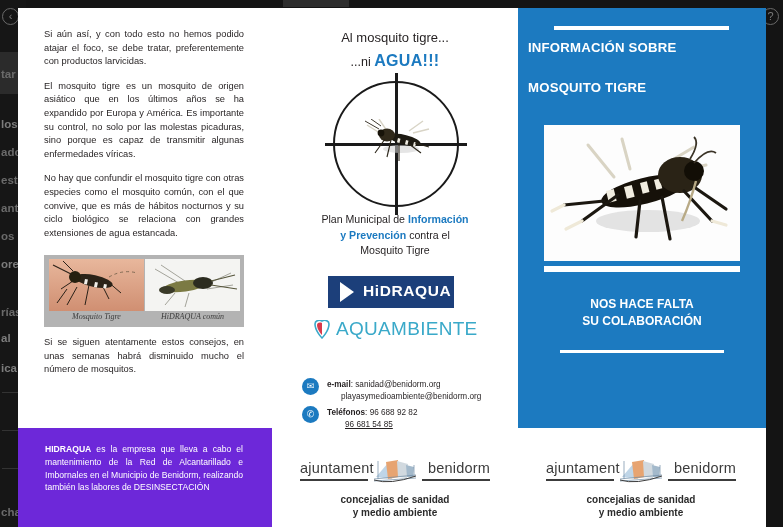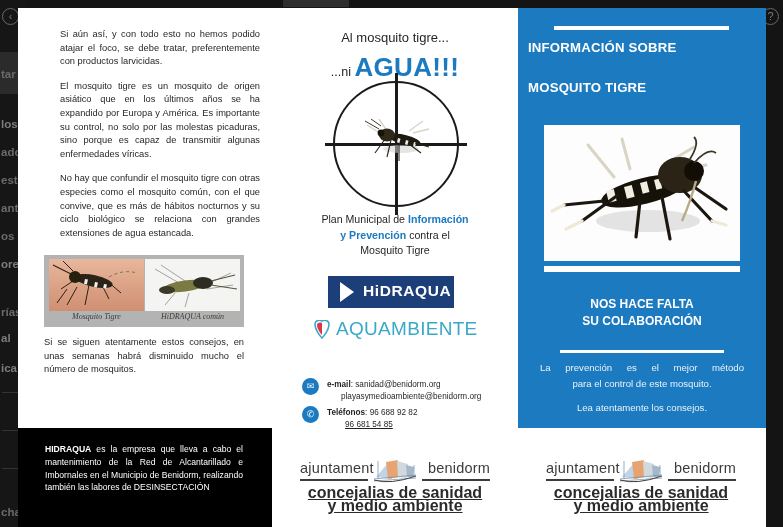--- a/index.html
+++ b/index.html
@@ -50,21 +50,21 @@
   .panel { position: absolute; top: 0; height: 519px; }
   #panel-left   { left: 0px;   width: 254px; background:#fff; }
   #panel-center { left: 254px; width: 246px; background:#fff; }
   #panel-right  { left: 500px; width: 248px; background:#1c7ac0; }
 
   
   .body-text {
     font-size: 9.3px; line-height: 13.6px; color: #231f20;
     text-align: justify; font-family: "Liberation Sans", sans-serif;
   }
-  #left-copy { position: absolute; left: 42px; top: 20px; width: 200px; }
+  #left-copy { position: absolute; left: 26px; top: 20px; width: 200px; }
   #left-copy p { margin-bottom: 11px; }
 
   #mosquito-compare {
     position: absolute; left: 26px; top: 247px; width: 200px; height: 72px;
     background: #b3b3b3; padding: 4px 4px 0 4px;
   }
   .compare-cell { position: absolute; top: 4px; width: 95px; height: 52px; overflow:hidden; }
   .compare-cell.a { left: 5px; background: #e2a98e; }
   .compare-cell.b { left: 101px; background: #f2f2f2; }
   .compare-caption {
@@ -72,36 +72,36 @@
     font-size: 8px; font-style: italic; color: #3b3b3b;
     font-family: "Liberation Serif", serif;
   }
   .compare-caption.a { left: 5px; }
   .compare-caption.b { left: 101px; }
 
   #left-copy-bottom { position: absolute; left: 26px; top: 328px; width: 200px; }
 
   #hidraqua-note {
     position: absolute; left: 0px; top: 420px; width: 254px; height: 99px;
-    background: #000000;
+    background: #6d28d9;
   }
   #hidraqua-note .note-inner {
     position: absolute; left: 27px; top: 15px; width: 198px;
     font-size: 8.6px; line-height: 12.8px; color: #ffffff; text-align: justify;
   }
   .b-white { font-weight: bold; }
 
   
   .center-head {
     position: absolute; width: 246px; text-align: center;
     color: #231f20;
   }
   #c-line1 { top: 22px; font-size: 13px; }
   #c-line2 { top: 44px; font-size: 13px; }
-  #c-line2 .big { font-size: 26px; font-weight: bold; color: #1c7ac0; letter-spacing: 0.3px;}
+  #c-line2 .big { font-size: 16px; font-weight: bold; color: #1c7ac0; letter-spacing: 0.3px;}
   #c-line2 .small { font-size: 12.5px; color:#231f20;text-align:right; }
 
   #target-graphic {
     position: absolute; left: 61px; top: 73px; width: 126px; height: 126px;
   }
   #target-graphic .ring {
     position: absolute; left: 0; top: 0; width: 126px; height: 126px;
     border: 2px solid #1a1a1a; border-radius: 50%;
   }
   #target-graphic .cross-h {
@@ -165,21 +165,21 @@
     position: relative; height: 24px;
     font-size: 14.5px; color: #3c3c3c; letter-spacing: 0.2px;
     font-family: "Liberation Sans", sans-serif;
   }
   .ajunt .wordmark .w-left { position:absolute; left: 0px; top: 2px; }
   .ajunt .wordmark .w-right { position:absolute; right: 0px; top: 2px; }
   .ajunt .wordmark .rule-l { position:absolute; left:0; top:21px; width:68px; height:1.6px; background:#3c3c3c; }
   .ajunt .wordmark .rule-r { position:absolute; right:0; top:21px; width:68px; height:1.6px; background:#3c3c3c; }
   .ajunt .emblem { position:absolute; left:72px; top:-1px; width:46px; height:26px; }
   .ajunt .sub {
-    margin-top: 4px; font-size: 16px; font-weight: bold; color: #2b2b2b; line-height: 13px; text-decoration: underline;
+    margin-top: 11px; font-size: 10px; font-weight: bold; color: #2b2b2b; line-height: 13px;
   }
   #ajunt-center { left: 28px; top: 450px; }
   #ajunt-right  { left: 528px; top: 450px; }
 
   
   #r-rule-top {
     position: absolute; left: 36px; top: 18px; width: 175px; height: 4px; background: #ffffff;
   }
   #r-title {
     position: absolute; left: 10px; top: 30px; width: 228px; 
@@ -466,27 +466,20 @@
 
       <div id="r-rule-mid"></div>
 
       <div id="r-sub">
         <span>NOS HACE FALTA</span><br>
         <span>SU COLABORACIÓN</span><br>
       </div>
 
       <div id="r-rule-bot"></div>
 
-      <div id="r-body">
-        <p>
-          <span class="justified" style="display:block">La prevención es el mejor método</span>
-          <span>para el control de este mosquito.</span>
-        </p>
-        <p>Lea atentamente los consejos.</p>
-      </div>
 
       <div id="panel-right-white-foot"></div>
     </div>
 
     <div class="ajunt" id="ajunt-right">
       <div class="wordmark">
         <span class="w-left">ajuntament</span>
         <span class="rule-l"></span>
         <span class="emblem">
           <svg width="46" height="26" viewBox="0 0 46 26" aria-hidden="true">

